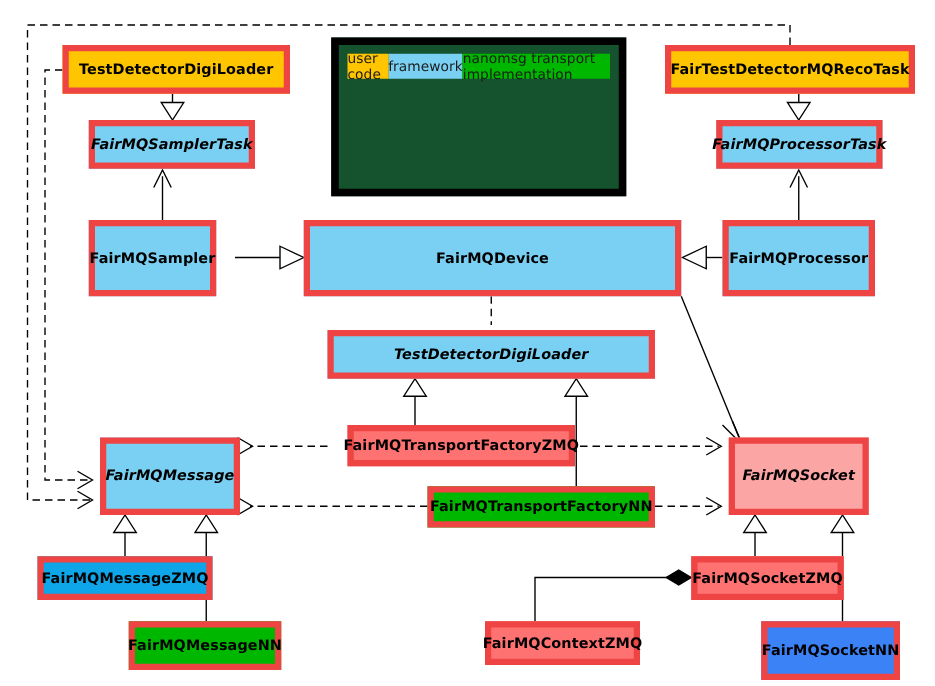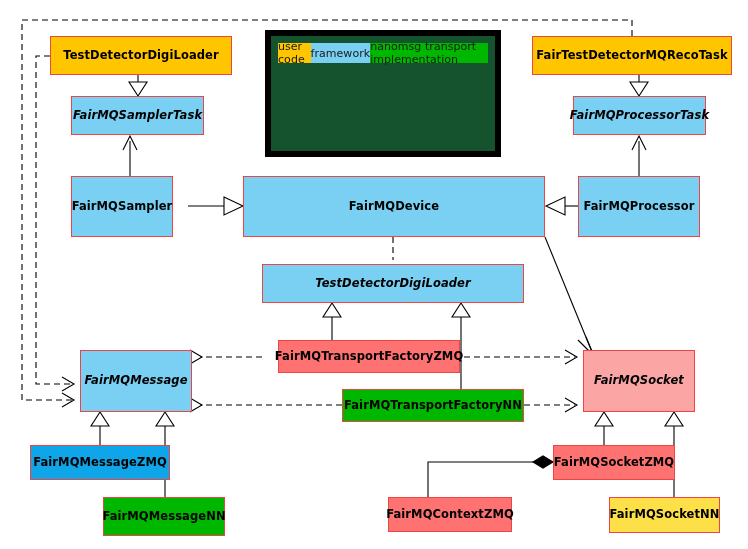--- a/index.html
+++ b/index.html
@@ -19,21 +19,21 @@
     position: absolute;
     left: 0;
     top: 0;
     width: 748px;
     height: 549px;
     pointer-events: none;
   }
   .node {
     position: absolute;
     box-sizing: border-box;
-    border: 1px solid #ef4444;
+    border: 5px solid #ef4444;
     display: flex;
     align-items: center;
     justify-content: center;
     text-align: center;
     font-size: 11.5px;
     font-weight: bold;
     color: #000000;
     line-height: 1.15;
     letter-spacing: 0.1px;
     padding: 2px 2px;
@@ -202,21 +202,21 @@
       </div>
       <div class="node" style="left: 30px; top: 445px; width: 140px; height: 35px; background: #0ea5e9;">
         <span>FairMQMessageZMQ</span>
       </div>
       <div class="node" style="left: 103px; top: 497px; width: 122px; height: 39px; background: rgb(0, 183, 0);">
         <span>FairMQMessageNN</span>
       </div>
       <div class="node" style="left: 553px; top: 445px; width: 122px; height: 35px; background: rgb(255, 114, 114);">
         <span>FairMQSocketZMQ</span>
       </div>
-      <div class="node" style="left: 609px; top: 497px; width: 111px; height: 36px; background: #fde047;">
+      <div class="node" style="left: 609px; top: 497px; width: 111px; height: 47px; background: #3b82f6;">
         <span>FairMQSocketNN</span>
       </div>
       <div class="node" style="left: 388px; top: 497px; width: 124px; height: 35px; background: rgb(255, 114, 114);">
         <span>FairMQContextZMQ</span>
       </div>
     </div>
 
 </div>
 
 </body></html>

